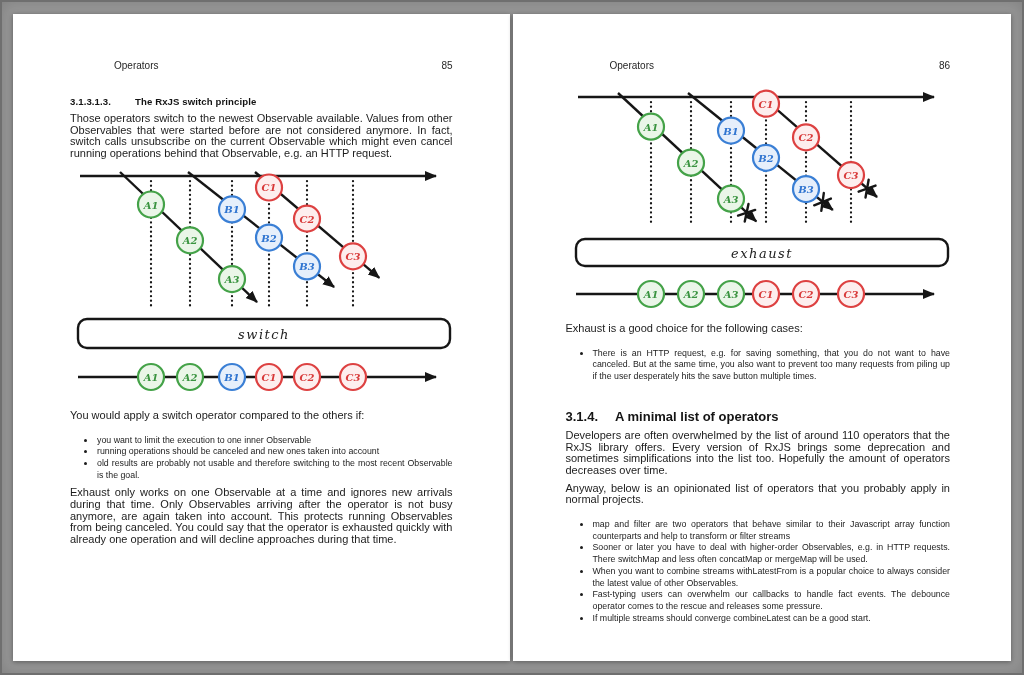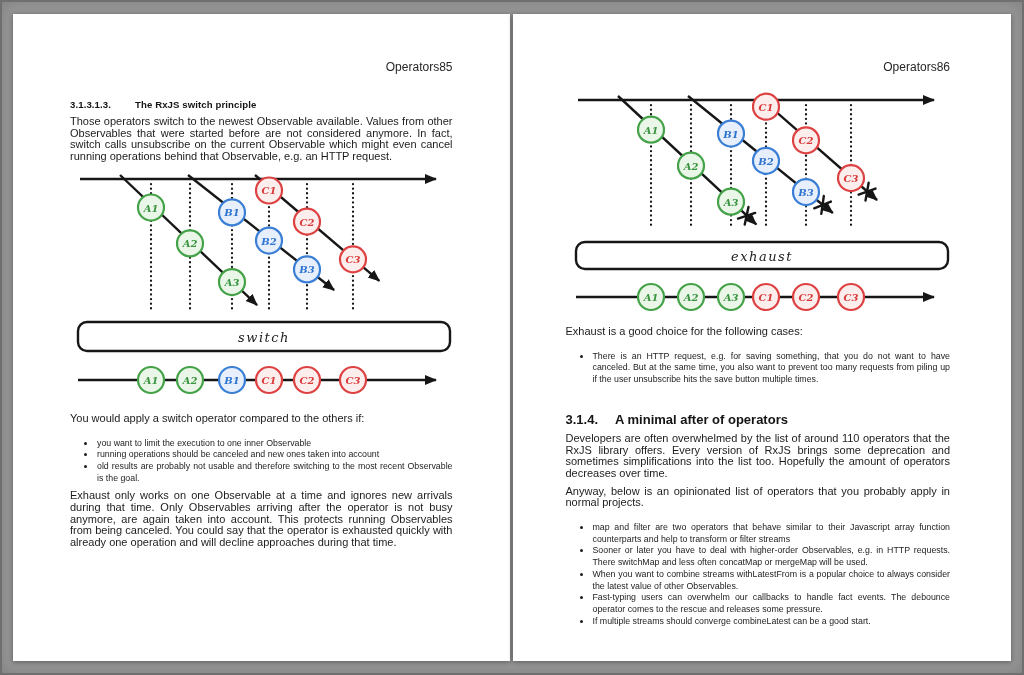--- a/index.html
+++ b/index.html
@@ -18,22 +18,22 @@
   }
   .page {
     background:#ffffff; height:647px; box-sizing:border-box;
     box-shadow:0 1px 5px rgba(0,0,0,.40);
     overflow:hidden;
   }
   .page.left  { width:497px; padding:0 57px 0 57px; }
   .page.right { width:499px; padding:0 61px 0 53px; }
 
   .page-header {
-    display:flex; justify-content:flex-end; align-items:baseline;
-    margin-top:46px; font-size:12px; color:#262626;margin-left:44px;
+    display:flex; justify-content:space-between; align-items:baseline;
+    margin-top:46px; font-size:10px; color:#262626;margin-left:44px;
   }
   h3.sec {
     font-size:9.6px; font-weight:bold; margin:25px 0 0 0; color:#141414;
     letter-spacing:.1px;
   }
   h3.sec .num, h2.sec .num { margin-right:24px; }
   h2.sec {
     font-size:13px; font-weight:bold; margin:26px 0 0 0; color:#141414;
   }
   h2.sec .num { margin-right:17px; }
@@ -195,24 +195,24 @@
         <text x="200" y="205.5" fill="#d83a3a" text-anchor="middle" dominant-baseline="central" class="marble-label">C1</text>
         <circle cx="240" cy="205" r="13" fill="#fdeeee" stroke="#dd4141" stroke-width="2.2"></circle>
         <text x="240" y="205.5" fill="#d83a3a" text-anchor="middle" dominant-baseline="central" class="marble-label">C2</text>
         <circle cx="285" cy="205" r="13" fill="#fdeeee" stroke="#dd4141" stroke-width="2.2"></circle>
         <text x="285" y="205.5" fill="#d83a3a" text-anchor="middle" dominant-baseline="central" class="marble-label">C3</text>
       </svg>
 
     <p class="body mt10">Exhaust is a good choice for the following cases:</p>
 
     <ul class="doclist">
-        <li>There is an HTTP request, e.g. for saving something, that you do not want to have canceled. But at the same time, you also want to prevent too many requests from piling up if the user unsubscribe hits the save button multiple times.</li>
+        <li>There is an HTTP request, e.g. for saving something, that you do not want to have canceled. But at the same time, you also want to prevent too many requests from piling up if the user desperately hits the save button multiple times.</li>
       </ul>
 
-    <h2 class="sec"><span class="num">3.1.4.</span><span>A minimal after of operators</span></h2>
+    <h2 class="sec"><span class="num">3.1.4.</span><span>A minimal list of operators</span></h2>
 
     <p class="body mt9">Developers are often overwhelmed by the list of around 110 operators that the RxJS library offers. Every version of RxJS brings some deprecation and sometimes simplifications into the list too. Hopefully the amount of operators decreases over time.</p>
     <p class="body">Anyway, below is an opinionated list of operators that you probably apply in normal projects.</p>
 
     <ul class="doclist">
         <li>map and filter are two operators that behave similar to their Javascript array function counterparts and help to transform or filter streams</li>
         <li>Sooner or later you have to deal with higher-order Observables, e.g. in HTTP requests. There switchMap and less often concatMap or mergeMap will be used.</li>
         <li>When you want to combine streams withLatestFrom is a popular choice to always consider the latest value of other Observables.</li>
         <li>Fast-typing users can overwhelm our callbacks to handle fact events. The debounce operator comes to the rescue and releases some pressure.</li>
         <li>If multiple streams should converge combineLatest can be a good start.</li>

